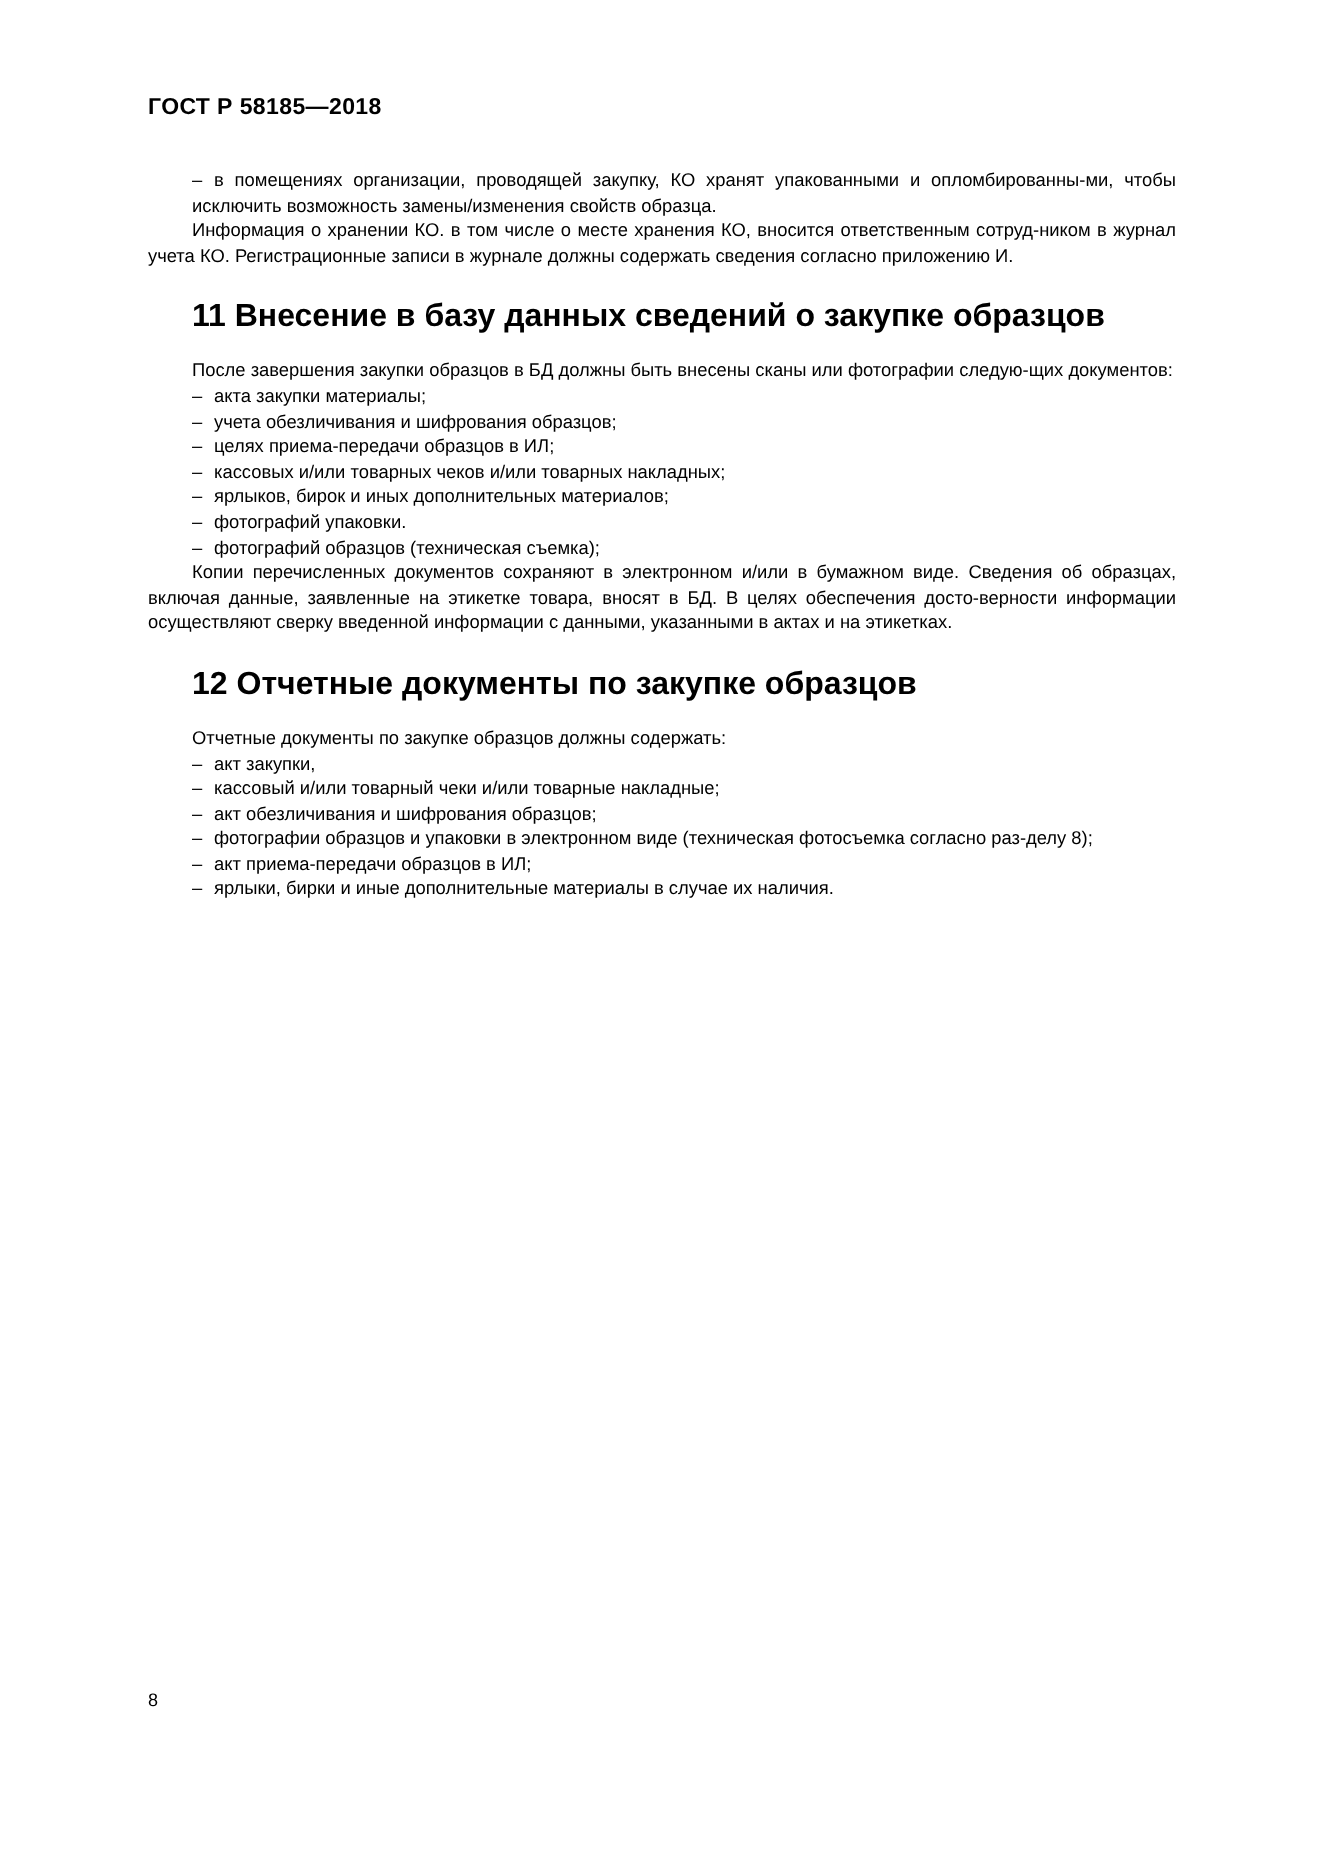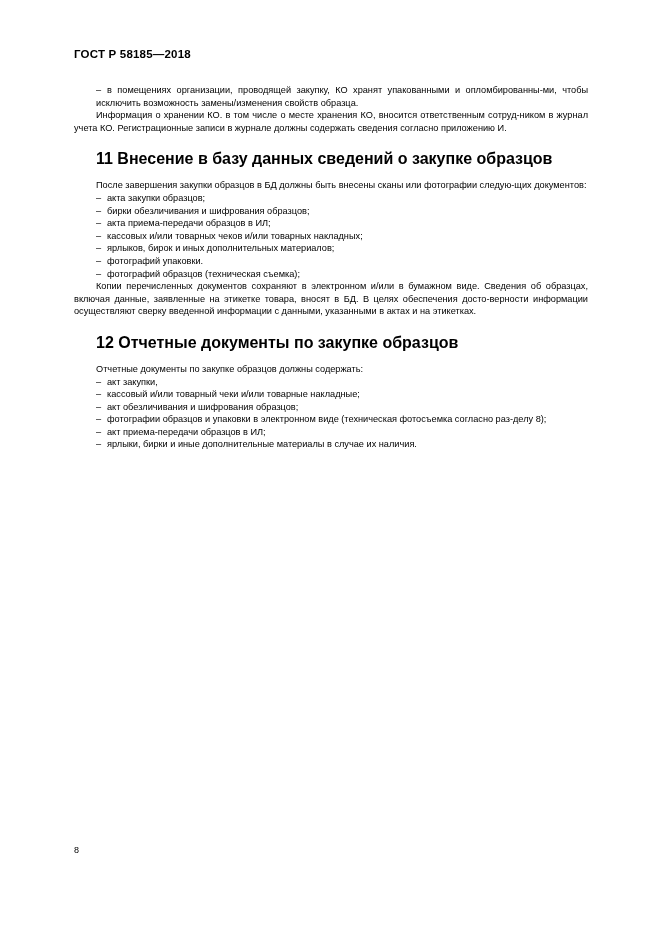--- a/index.html
+++ b/index.html
@@ -76,23 +76,23 @@
 
   <div class="header">ГОСТ Р 58185—2018</div>
 
   <div class="content" id="content-root">
       <p class="dash-item"><span class="dash">–</span><span>в помещениях организации, проводящей закупку, КО хранят упакованными и опломбированны-ми, чтобы исключить возможность замены/изменения свойств образца.</span></p>
       <p class="indent">Информация о хранении КО. в том числе о месте хранения КО, вносится ответственным сотруд-ником в журнал учета КО. Регистрационные записи в журнале должны содержать сведения согласно приложению И.</p>
       <div class="sp-lg"></div>
       <h2>11 Внесение в базу данных сведений о закупке образцов</h2>
       <div class="sp-md"></div>
       <p class="indent">После завершения закупки образцов в БД должны быть внесены сканы или фотографии следую-щих документов:</p>
-      <p class="dash-item"><span class="dash">–</span><span>акта закупки образцов;</span></p>
-      <p class="dash-item"><span class="dash">–</span><span>бирки обезличивания и шифрования образцов;</span></p>
-      <p class="dash-item"><span class="dash">–</span><span>акта приема-передачи образцов в ИЛ;</span></p>
+      <p class="dash-item"><span class="dash">–</span><span>акта закупки материалы;</span></p>
+      <p class="dash-item"><span class="dash">–</span><span>учета обезличивания и шифрования образцов;</span></p>
+      <p class="dash-item"><span class="dash">–</span><span>целях приема-передачи образцов в ИЛ;</span></p>
       <p class="dash-item"><span class="dash">–</span><span>кассовых и/или товарных чеков и/или товарных накладных;</span></p>
       <p class="dash-item"><span class="dash">–</span><span>ярлыков, бирок и иных дополнительных материалов;</span></p>
       <p class="dash-item"><span class="dash">–</span><span>фотографий упаковки.</span></p>
       <p class="dash-item"><span class="dash">–</span><span>фотографий образцов (техническая съемка);</span></p>
       <p class="indent">Копии перечисленных документов сохраняют в электронном и/или в бумажном виде. Сведения об образцах, включая данные, заявленные на этикетке товара, вносят в БД. В целях обеспечения досто-верности информации осуществляют сверку введенной информации с данными, указанными в актах и на этикетках.</p>
       <div class="sp-lg"></div>
       <h2>12 Отчетные документы по закупке образцов</h2>
       <div class="sp-md"></div>
       <p class="indent">Отчетные документы по закупке образцов должны содержать:</p>
       <p class="dash-item"><span class="dash">–</span><span>акт закупки,</span></p>

